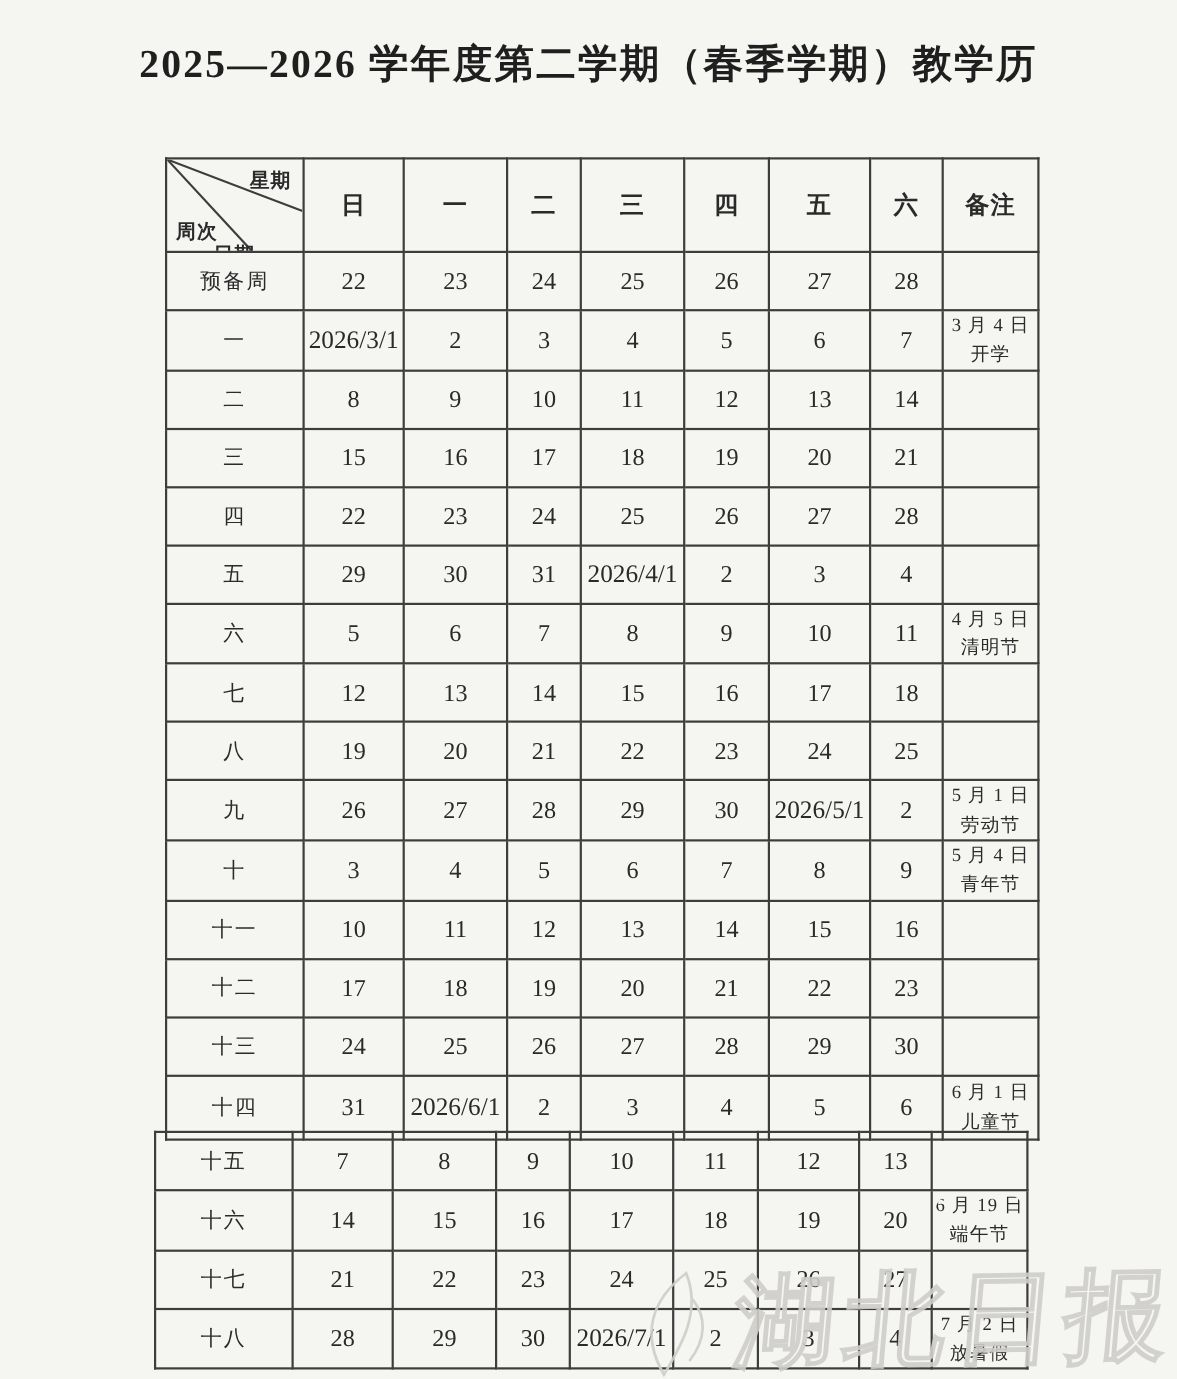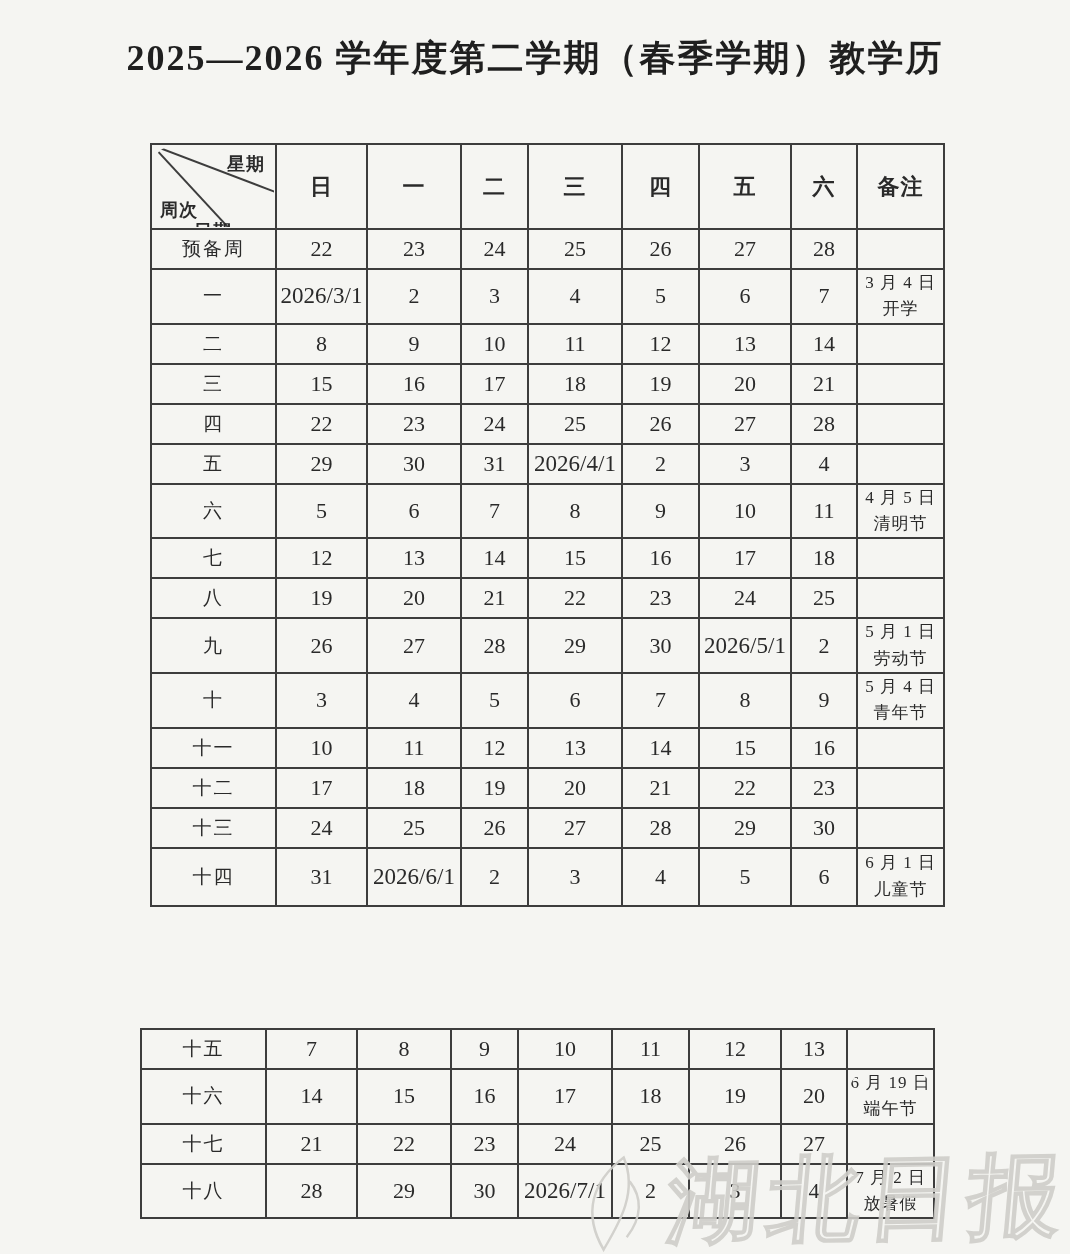--- a/index.html
+++ b/index.html
@@ -46,40 +46,40 @@
     overflow: hidden;
   }
   
   tr.header-row { height: 85px; }
   tr.header-row th.day-head {
     font-size: 22px;
     font-weight: 600;
     letter-spacing: 1px;
   }
   
-  th.corner-cell { position: relative; border-radius: 22px; }
+  th.corner-cell { position: relative; }
   th.corner-cell svg {
     position: absolute;
     left: 0; top: 0;
     width: 100%; height: 100%;
     display: block;
   }
   th.corner-cell .c-label {
     position: absolute;
     font-size: 18px;
     font-weight: 600;
     letter-spacing: 1px;
     line-height: 1;
   }
   th.corner-cell .c-top  { right: 10px; top: 10px; }
   th.corner-cell .c-mid  { left: 42px; top: 37px; margin-top: 40px; }
   th.corner-cell .c-bot  { left: 8px; bottom: 9px; }
 
   
-  tr.data-row { height: 40px; }
+  tr.data-row { height: 53px; }
   tr.data-row.tall { height: 58px; padding-left: 22px; }
   tr.data-row.last { height: 54px; }
   th.week-cell {
     font-size: 19px;
     font-weight: 400;
     letter-spacing: 2px;
   }
   td.day-cell { font-size: 22px; }
   td.day-cell.date { font-size: 23px; }
   td.remark-cell {

